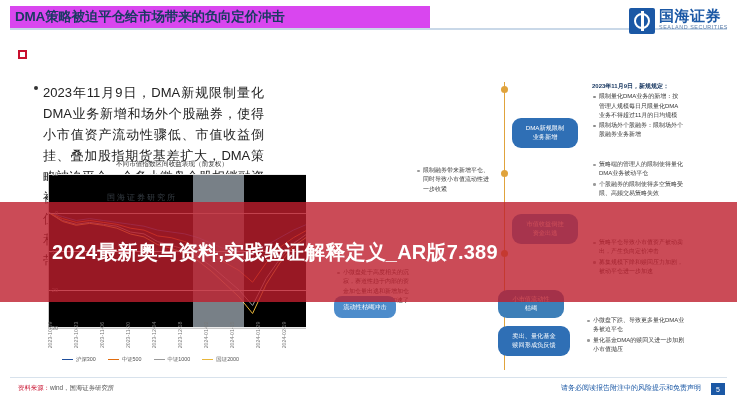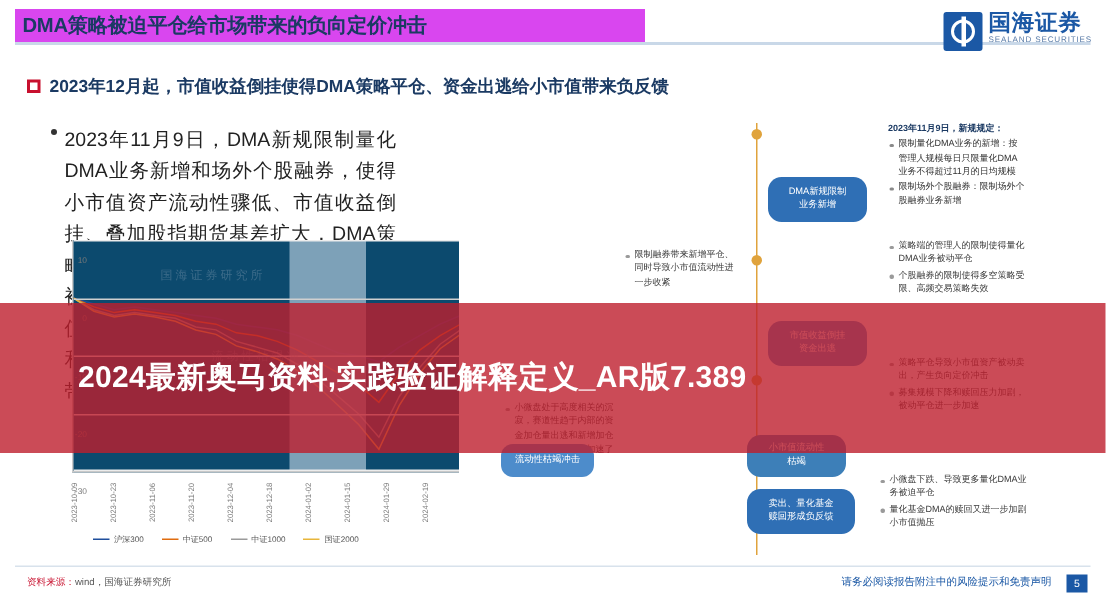--- a/index.html
+++ b/index.html
@@ -136,26 +136,26 @@
   }
   .chart-title {
     position: absolute;
     left: 0; top: 0; width: 300px;
     text-align: center;
     font-size: 6.6px;
     color: #333;
   }
   .chart-plot {
     position: absolute;
-    left: 26px; top: 0;
+    left: 26px; top: 14px;
     width: 258px; height: 155px;
     border-left: 0.8px solid #c9c9c9;
     border-bottom: 0.8px solid #c9c9c9;
     overflow: hidden;
-    background: #0c4a6e;
+    background: #000000;
   }
   .gridline {
     position: absolute;
     left: 0; width: 100%;
     height: 0.8px;
     background: #ececec;
   }
   .zeroline {
     position: absolute;
     left: 0; width: 100%;
@@ -344,21 +344,20 @@
   <div class="logo">
     <div class="logo-mark"></div>
     <div class="logo-text">
       <div class="logo-cn">国海证券</div>
       <div class="logo-en">SEALAND SECURITIES</div>
     </div>
   </div>
 
   <div class="sec-head">
     <span class="sec-marker"></span>
-    <span class="sec-text">2023年12月起，市值收益倒挂使得DMA策略平仓、资金出逃给小市值带来负反馈</span>
   </div>
 
   <div class="para">
     <span class="para-dot"></span>
     <span class="para-text">2023年11月9日，DMA新规限制量化DMA业务新增和场外个股融券，使得小市值资产流动性骤低、市值收益倒挂、叠加股指期货基差扩大，DMA策略被迫平仓、众多小微盘个股相继融资被动平仓，资金的出逃进一步加速了市值收益倒挂的枯竭。小市值资产的卖出和量化基金对DMA的赎回对市场价格带来负向定价冲击。</span>
   </div>
 
   <div class="chart-wrap">
     <div class="chart-title">不同市值指数区间收益表现（前复权）</div>
 

